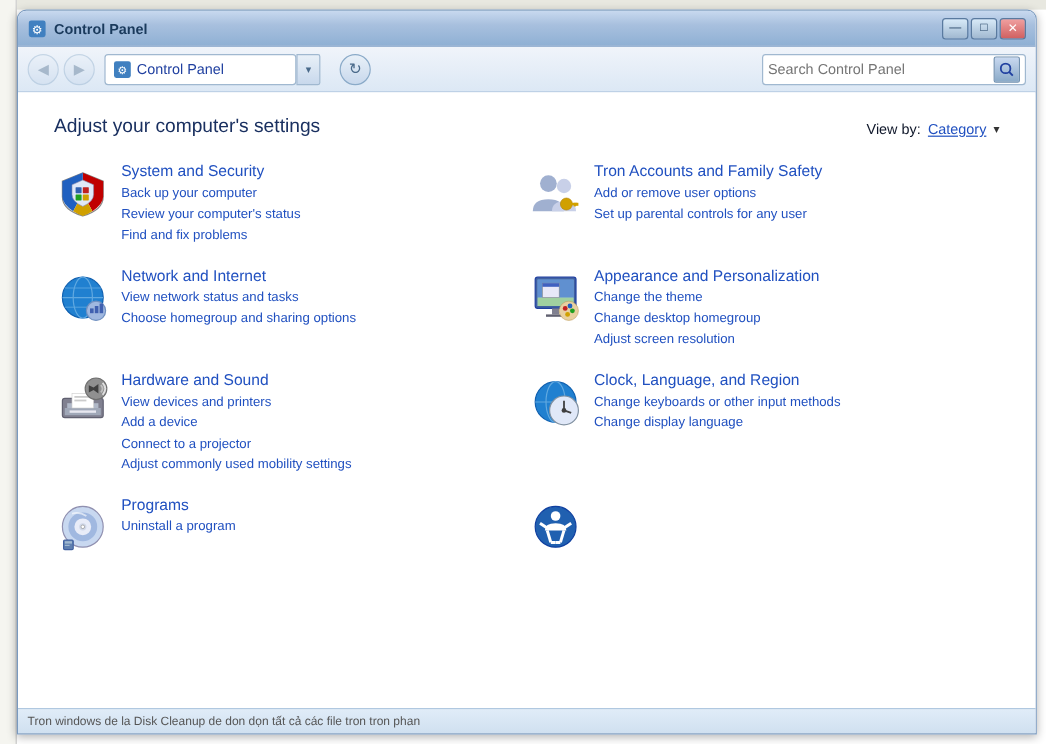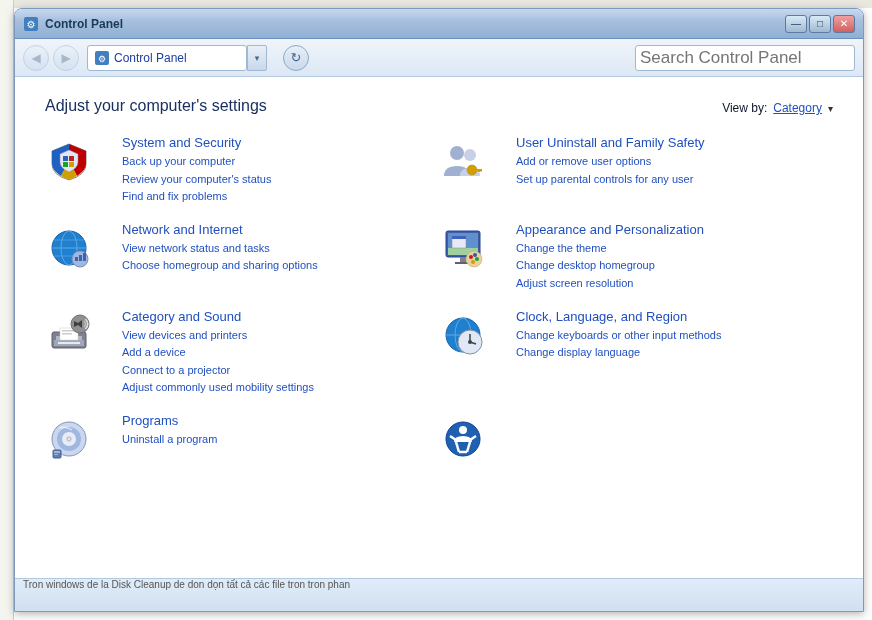--- a/index.html
+++ b/index.html
@@ -131,21 +131,21 @@
       border-radius: 3px;
       display: flex;
       align-items: center;
       background: #fff;
       padding: 0 4px;
       gap: 4px;
     }
     .search-input {
       border: none;
       outline: none;
-      font-size: 17px;
+      font-size: 12px;
       color: #888;
       flex: 1;
       background: transparent;
     }
     .search-btn {
       width: 22px;
       height: 22px;
       background: linear-gradient(to bottom, #c8d8f0, #8aaac8);
       border: 1px solid #7090b0;
       border-radius: 2px;
@@ -212,21 +212,21 @@
     .category-grid {
       display: grid;
       grid-template-columns: 1fr 1fr;
       gap: 0;
       row-gap: 16px;
     }
 
     .category-item {
       display: flex;
       align-items: flex-start;
-      gap: 29px;
+      gap: 8px;
       padding-right: 20px;
     }
 
     .cat-icon {
       width: 48px;
       height: 48px;
       flex-shrink: 0;
       display: flex;
       align-items: center;
       justify-content: center;
@@ -244,24 +244,25 @@
     .cat-link {
       display: block;
       font-size: 11px;
       color: #2050c0;
       cursor: pointer;
       line-height: 1.6;
     }
 
     
     .bottom-bar {
-      height: 33px;
+      height: 21px;
       background: linear-gradient(to bottom, #e0ecf8, #d0e0f0);
       border-top: 1px solid #b0c8e0;
       display: flex;
+      align-items: center;
       padding: 0 8px;
       font-size: 10px;
       color: #555;
       flex-shrink: 0;
     }
 
     
     .bg-content {
       position: absolute;
       top: 0;
@@ -387,21 +388,21 @@
             <circle cx="28" cy="15" r="6" fill="#c8d0e8"></circle>
             <path d="M18 36 Q18 28 28 28 Q38 28 38 36" fill="#c8d0e8"></path>
 
             <circle cx="30" cy="30" r="5" fill="#d0a000" stroke="#b08000" stroke-width="0.5"></circle>
             <rect x="33" y="29" width="6" height="2" fill="#d0a000"></rect>
             <rect x="36" y="29" width="2" height="3" fill="#d0a000"></rect>
             <rect x="38" y="29" width="2" height="2.5" fill="#d0a000"></rect>
           </svg>
         </div>
         <div class="cat-content">
-          <div class="cat-title">User Uninstall and Family Safety</div>
+          <div class="cat-title">Tron Accounts and Family Safety</div>
           <span class="cat-link">Add or remove user options</span>
           <span class="cat-link">Set up parental controls for any user</span>
         </div>
       </div>
 
       <div class="category-item">
         <div class="cat-icon">
           <svg width="42" height="42" viewBox="0 0 42 42">
 
             <circle cx="21" cy="21" r="17" fill="#2080d0" stroke="#1060b0" stroke-width="1"></circle>
@@ -467,21 +468,21 @@
             <rect x="14" y="16" width="14" height="1.5" fill="#ccc"></rect>
             <rect x="14" y="19" width="10" height="1.5" fill="#ccc"></rect>
 
             <circle cx="32" cy="10" r="9" fill="#909090" stroke="#707070" stroke-width="1"></circle>
             <path d="M26 7 L26 13 L30 11 L34 14 L34 6 L30 9 Z" fill="#404040"></path>
             <path d="M36 7 Q39 10 36 13" fill="none" stroke="#c0c0c0" stroke-width="1.5"></path>
             <path d="M37.5 5 Q42 10 37.5 15" fill="none" stroke="#e0e0e0" stroke-width="1.5"></path>
           </svg>
         </div>
         <div class="cat-content">
-          <div class="cat-title">Category and Sound</div>
+          <div class="cat-title">Hardware and Sound</div>
           <span class="cat-link">View devices and printers</span>
           <span class="cat-link">Add a device</span>
           <span class="cat-link">Connect to a projector</span>
           <span class="cat-link">Adjust commonly used mobility settings</span>
         </div>
       </div>
 
       <div class="category-item">
         <div class="cat-icon">
           <svg width="42" height="42" viewBox="0 0 42 42">

